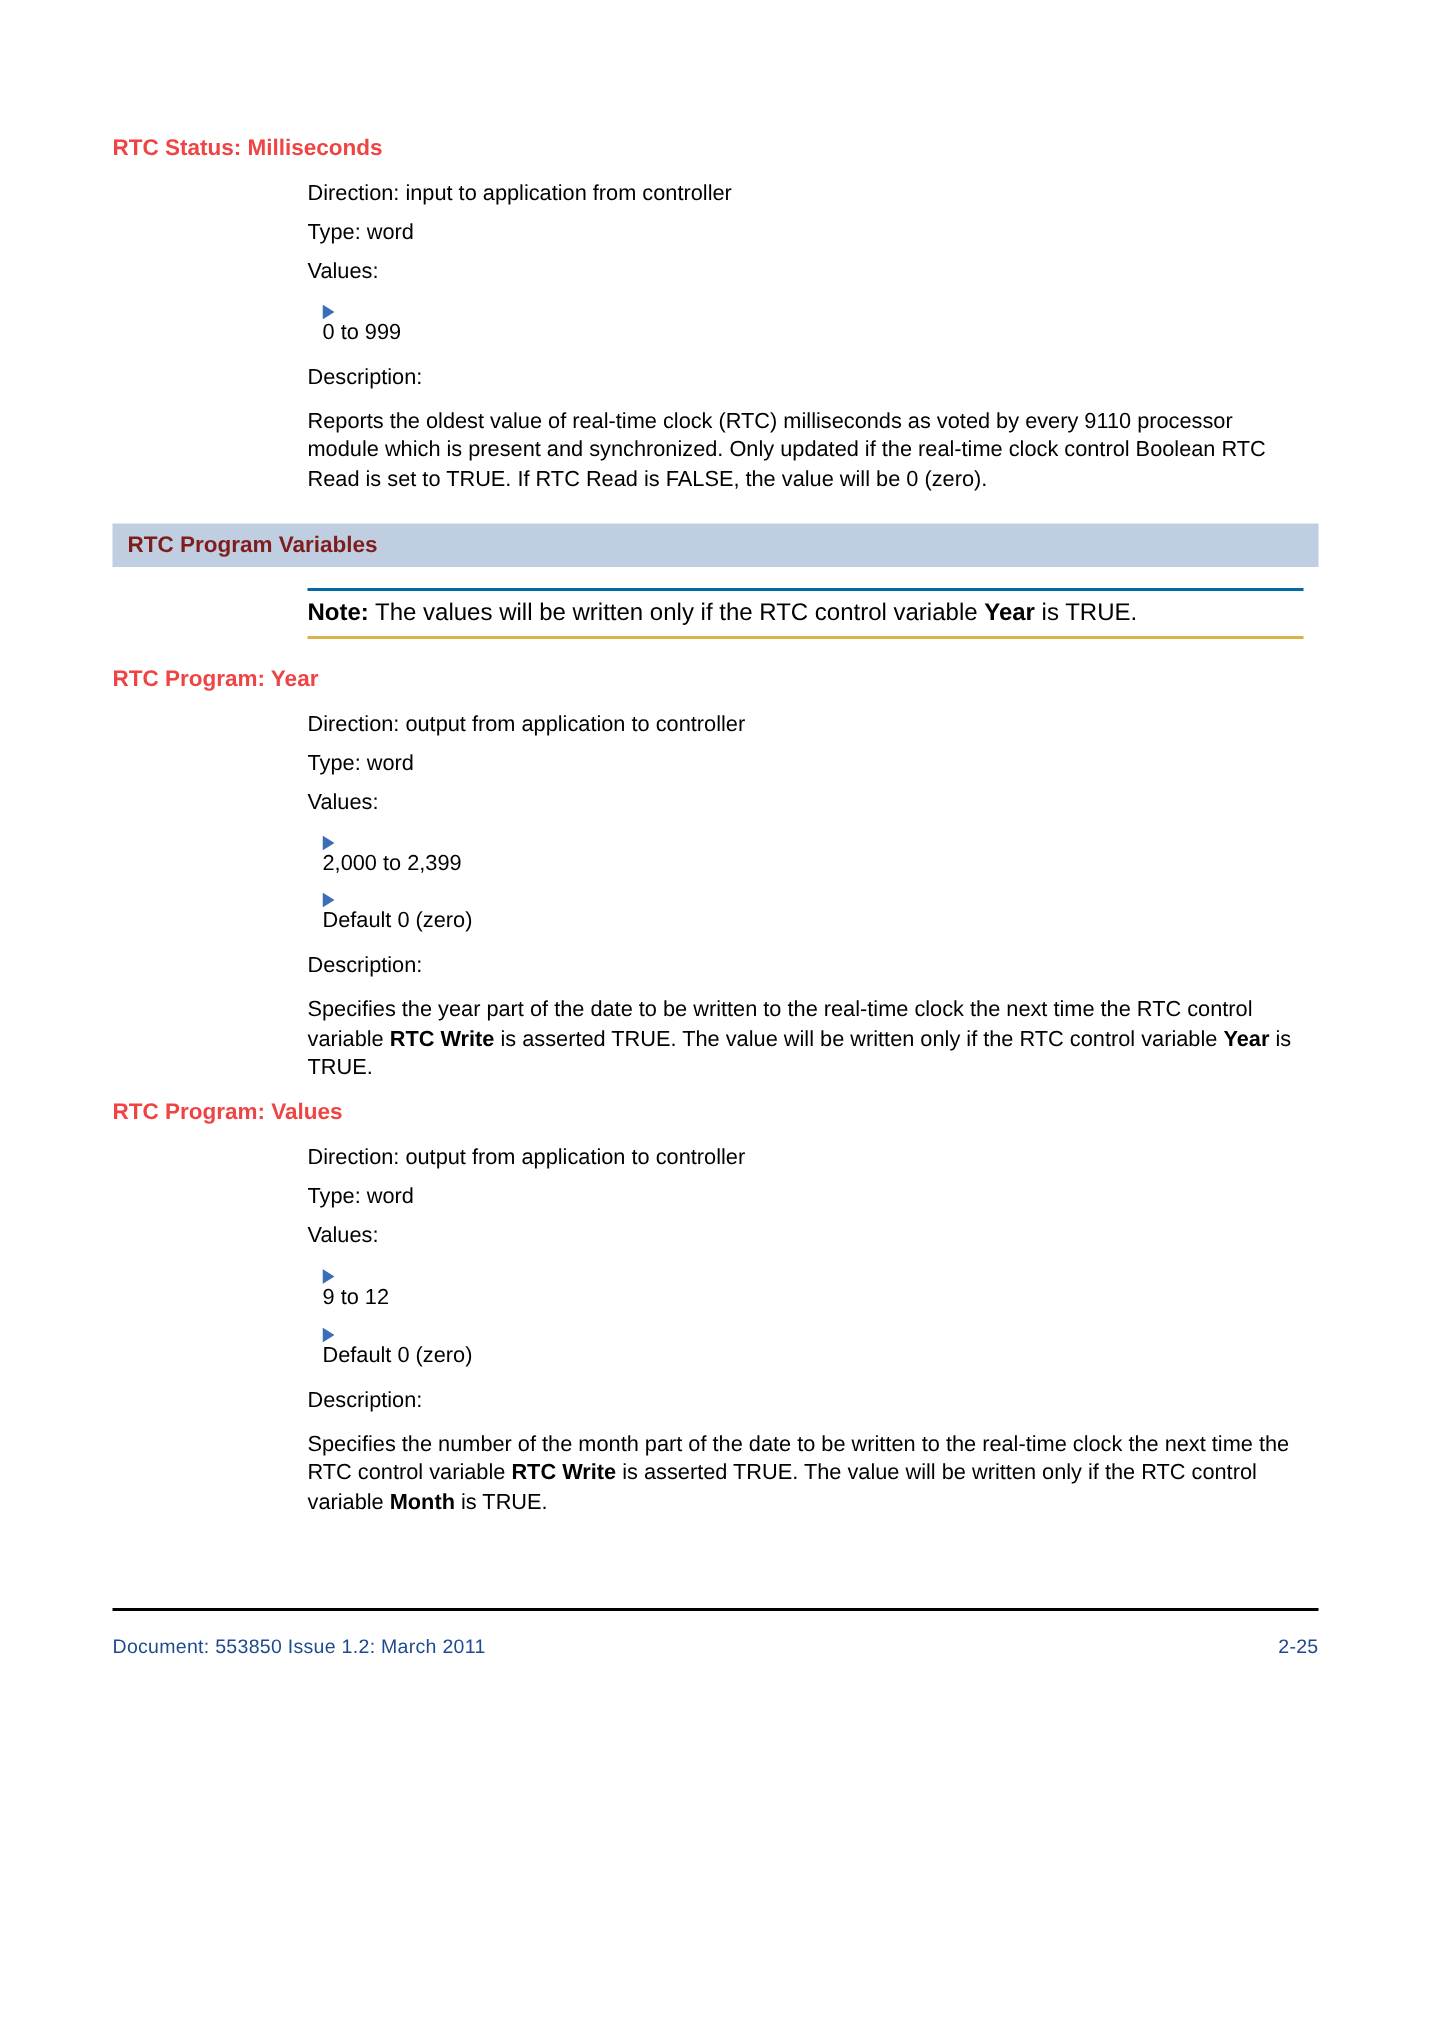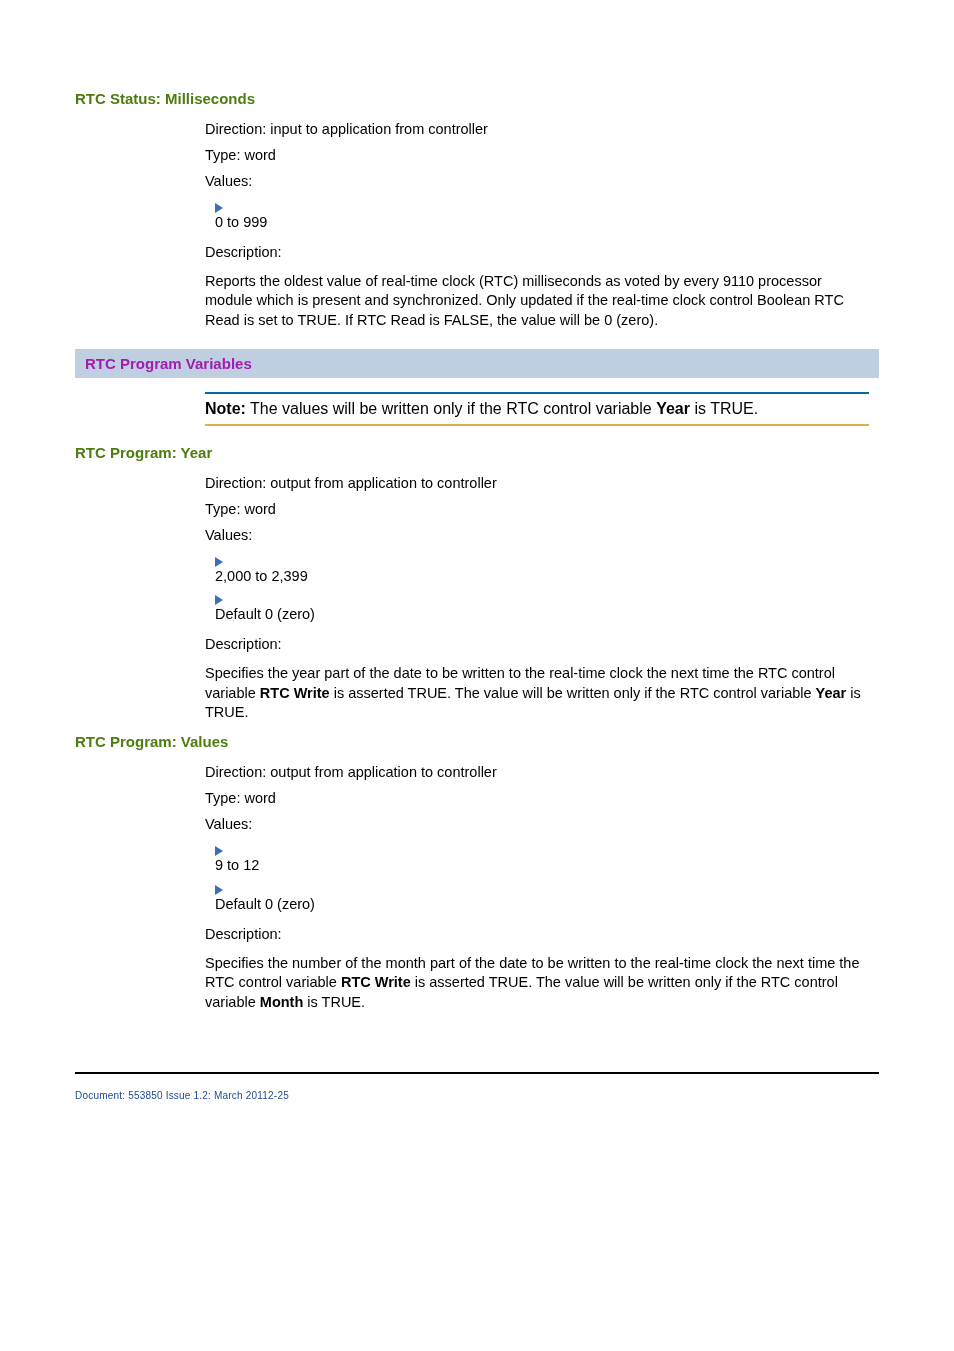--- a/index.html
+++ b/index.html
@@ -14,29 +14,29 @@
     padding: 90px 75px 40px 75px;
     box-sizing: border-box;
     min-height: 1351px;
     position: relative;
   }
   .content-block {
     margin-left: 130px;
     margin-right: 10px;
   }
   .h3 {
-    color: #4d7c0f;
+    color: #ef4444;
     font-size: 15px;
     font-weight: 600;
     margin: 0 0 14px 0;
     padding: 0;
   }
   .h2-band {
     background: #bfcee1;
-    color: #a21caf;
+    color: #7f1d1d;
     font-size: 15px;
     font-weight: 600;
     padding: 6px 10px;
     margin: 18px 0 14px 0;
   }
   .para {
     font-size: 14.5px;
     line-height: 1.35;
     margin: 12px 0 10px 0;
   }
@@ -75,22 +75,22 @@
   .bold {
     font-weight: 700;
   }
   .hr-bottom {
     border: none;
     border-top: 2.5px solid #000;
     margin: 60px 0 16px 0;
   }
   .footer {
     display: flex;
-    justify-content: flex-start;
-    font-size: 10px;
+    justify-content: space-between;
+    font-size: 13px;
     color: #1e4a90;
     font-weight: 500;
     letter-spacing: 0.2px;
   }
   .spacer-sm { height: 6px; }
 </style>
 </head>
 <body>
 
 <div class="page">

